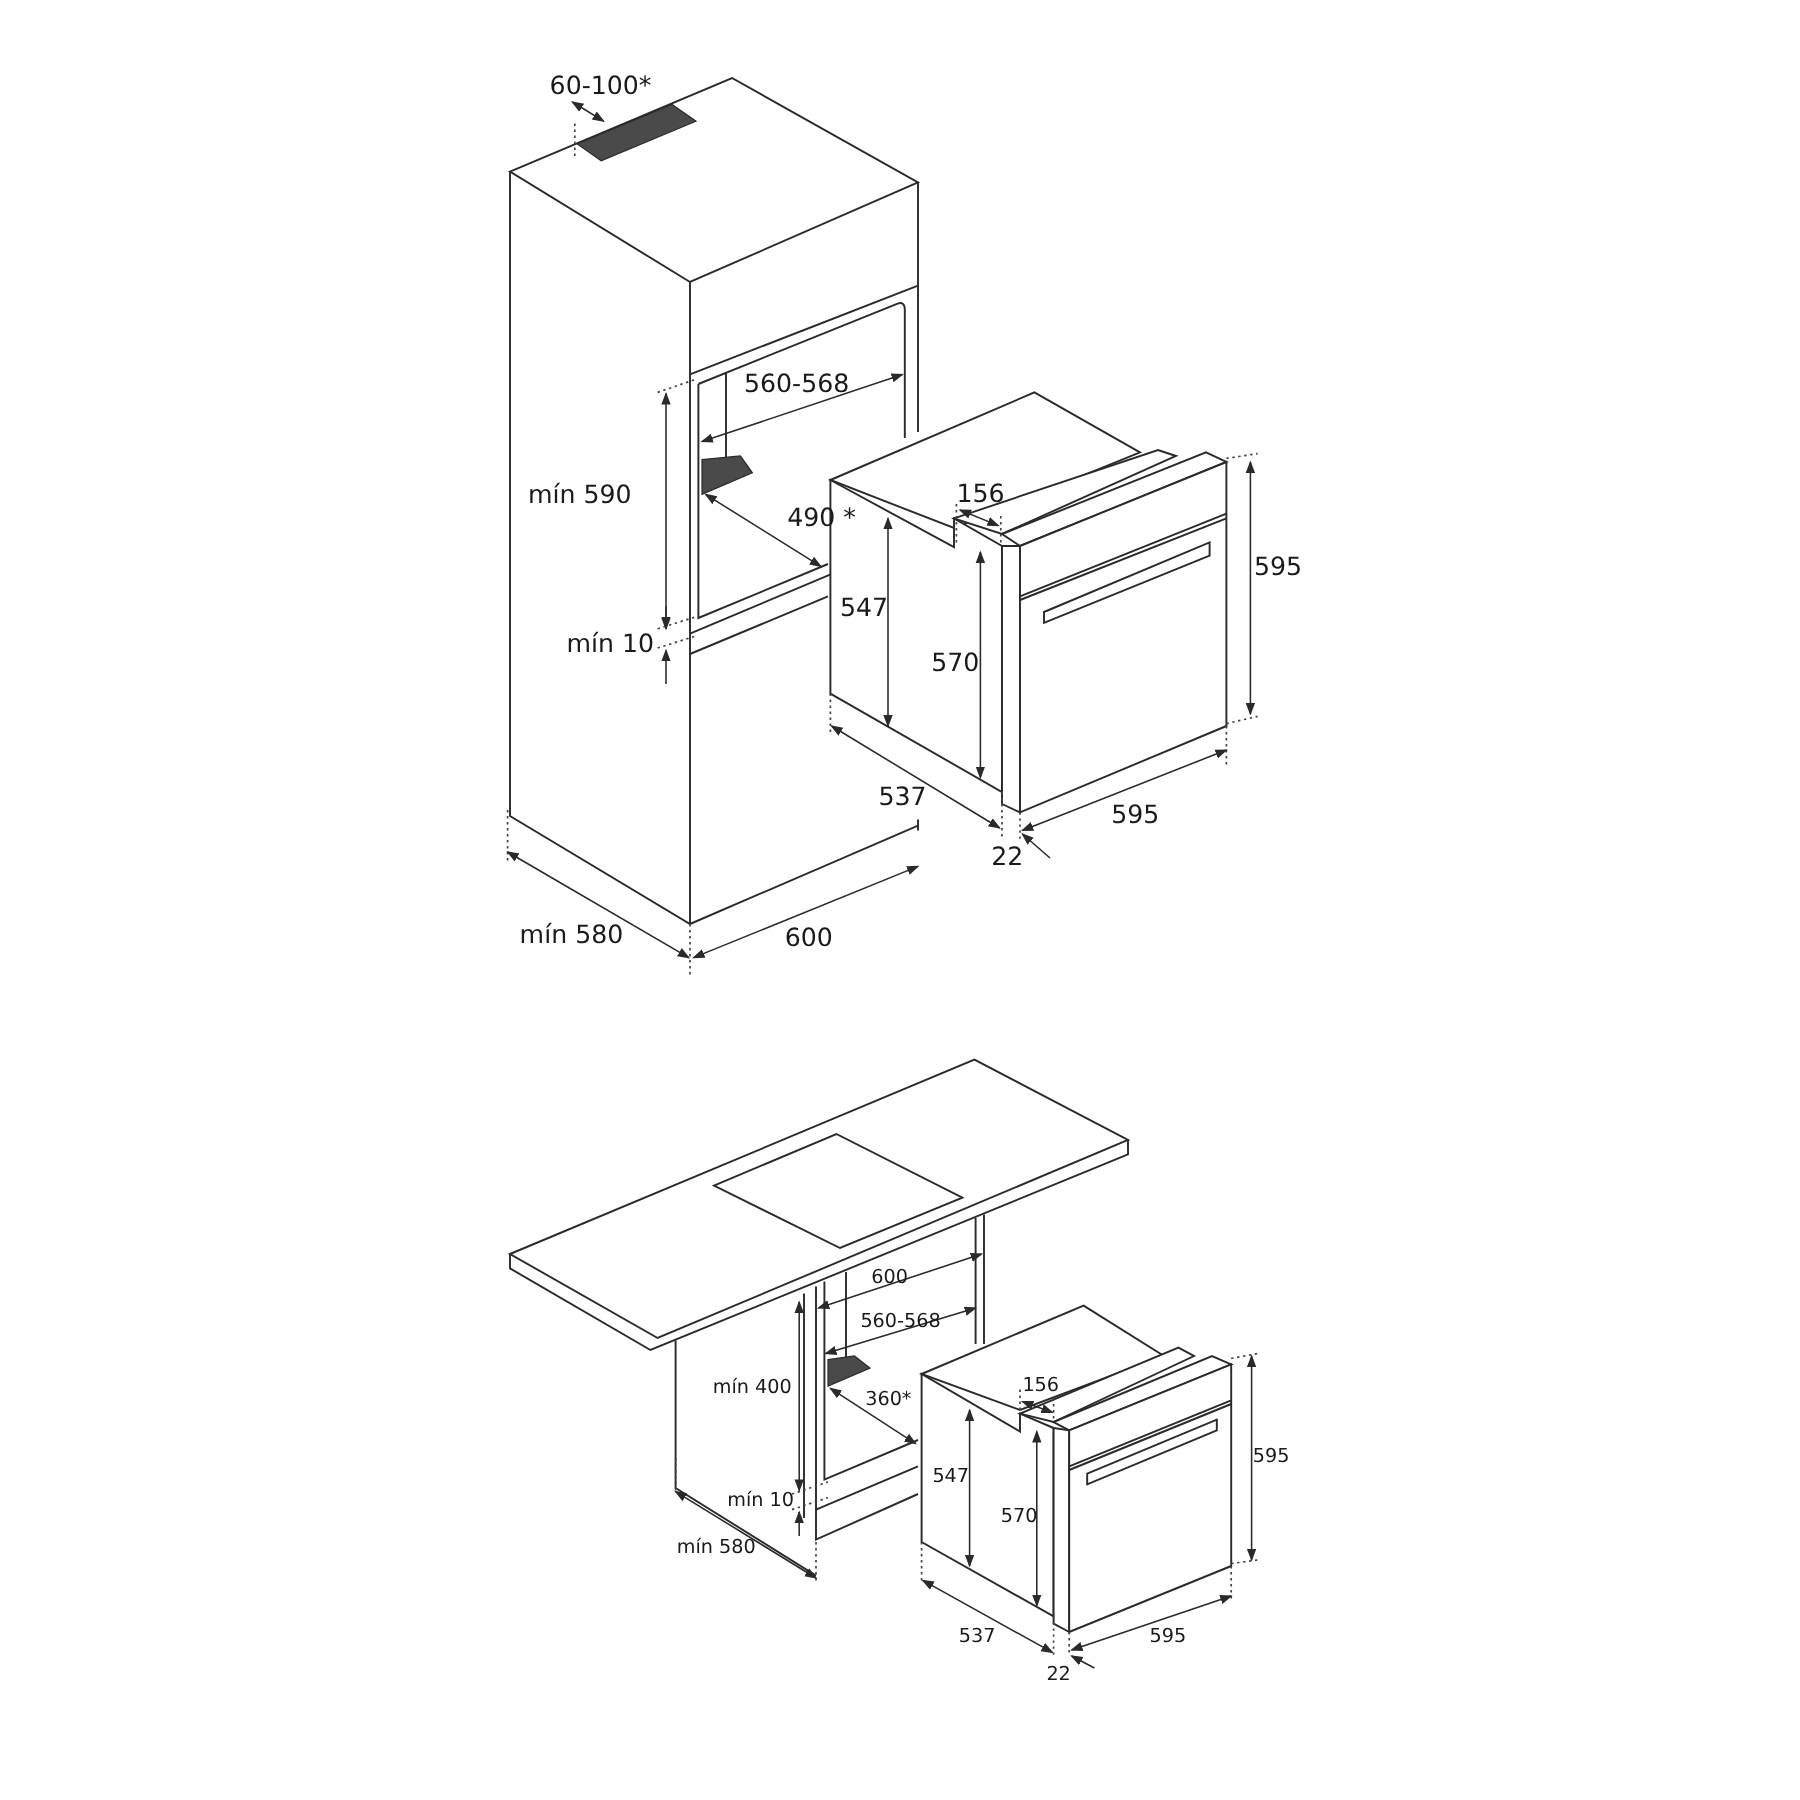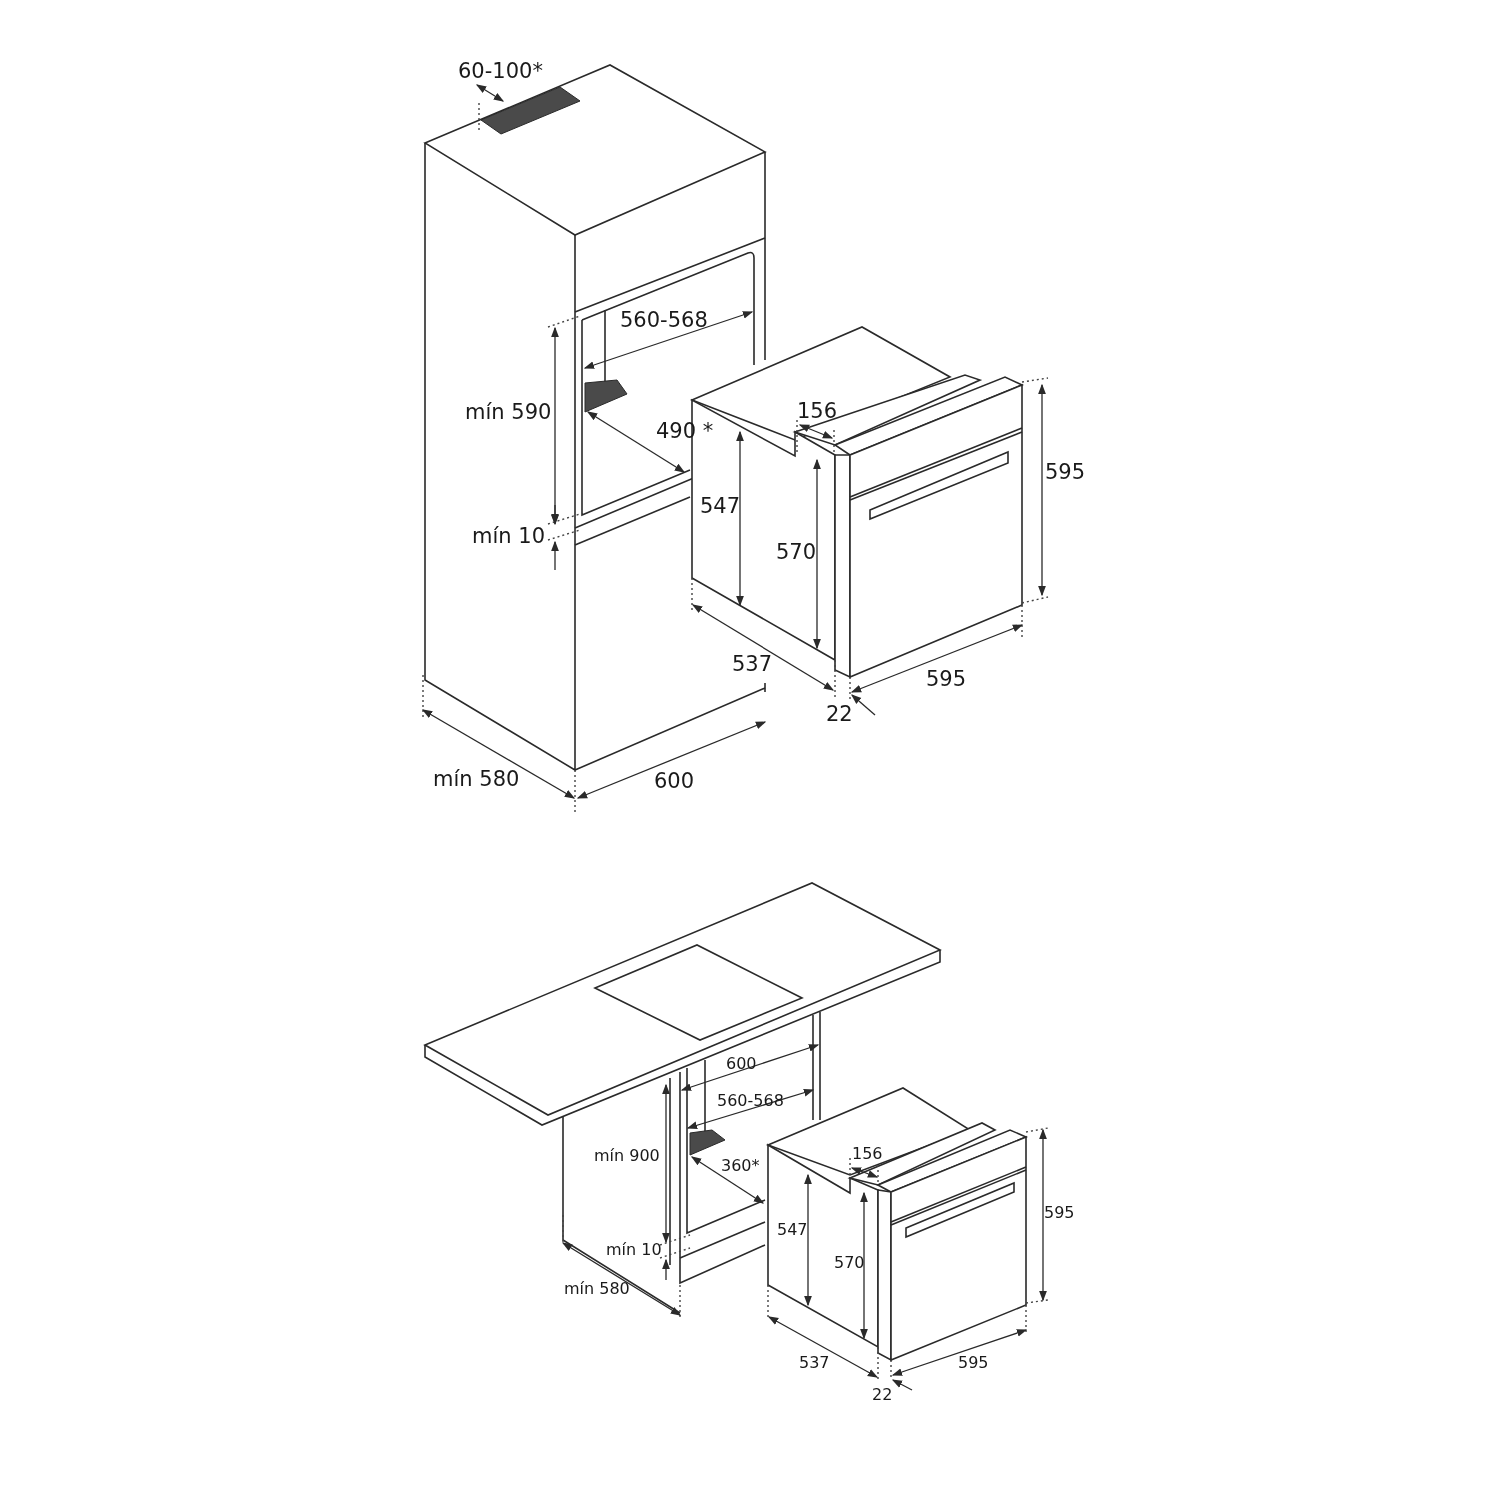--- a/index.html
+++ b/index.html
@@ -147,37 +147,37 @@
     <path class="dim" d="M769,1317 L877,1377" marker-start="url(#ah)" marker-end="url(#ah)"></path>
     <path class="dot" d="M891,1360 L891,1380"></path>
     <path class="dot" d="M1026,1305 L1026,1335"></path>
     <path class="dim" d="M893,1375 L1026,1330" marker-start="url(#ah)" marker-end="url(#ah)"></path>
     <path class="dim" d="M912,1390 L893,1380" marker-end="url(#ah)"></path>
   </g>
 </svg>
 
 <span class="lbl big" style="left:458px;top:61px;text-align:center;">60-100*</span>
 <span class="lbl big" style="left:620px;top:310px;">560-568</span>
-<span class="lbl big" style="left:465px;top:402px;">mín 590</span>
+<span class="lbl big" style="left:440px;top:402px;">mín 590</span>
 <span class="lbl big" style="left:656px;top:421px;">490 *</span>
 <span class="lbl big" style="left:472px;top:526px;">mín 10</span>
 <span class="lbl big" style="left:433px;top:769px;">mín 580</span>
 <span class="lbl big" style="left:654px;top:771px;">600</span>
 
 <span class="lbl big" style="left:797px;top:401px;">156</span>
 <span class="lbl big" style="left:700px;top:496px;">547</span>
 <span class="lbl big" style="left:776px;top:542px;">570</span>
 <span class="lbl big" style="left:1045px;top:462px;">595</span>
 <span class="lbl big" style="left:732px;top:654px;">537</span>
 <span class="lbl big" style="left:926px;top:669px;">595</span>
 <span class="lbl big" style="left:826px;top:704px;">22</span>
 
 <span class="lbl sm" style="left:726px;top:1056px;">600</span>
 <span class="lbl sm" style="left:717px;top:1093px;">560-568</span>
-<span class="lbl sm" style="left:594px;top:1148px;">mín 900</span>
+<span class="lbl sm" style="left:594px;top:1148px;">mín 400</span>
 <span class="lbl sm" style="left:721px;top:1158px;">360*</span>
 <span class="lbl sm" style="left:606px;top:1242px;">mín 10</span>
 <span class="lbl sm" style="left:564px;top:1281px;">mín 580</span>
 
 <span class="lbl sm" style="left:852px;top:1146px;">156</span>
 <span class="lbl sm" style="left:777px;top:1222px;">547</span>
 <span class="lbl sm" style="left:834px;top:1255px;">570</span>
 <span class="lbl sm" style="left:1044px;top:1205px;">595</span>
 <span class="lbl sm" style="left:799px;top:1355px;">537</span>
 <span class="lbl sm" style="left:958px;top:1355px;">595</span>

